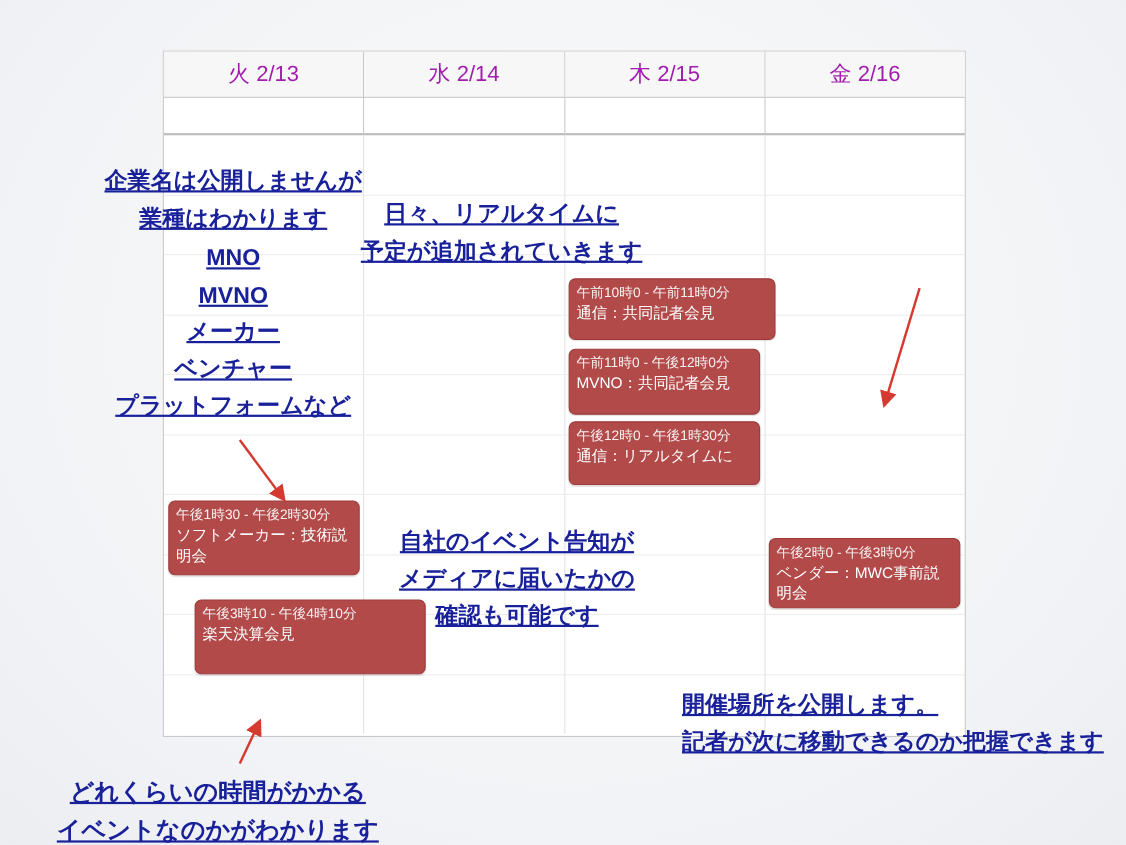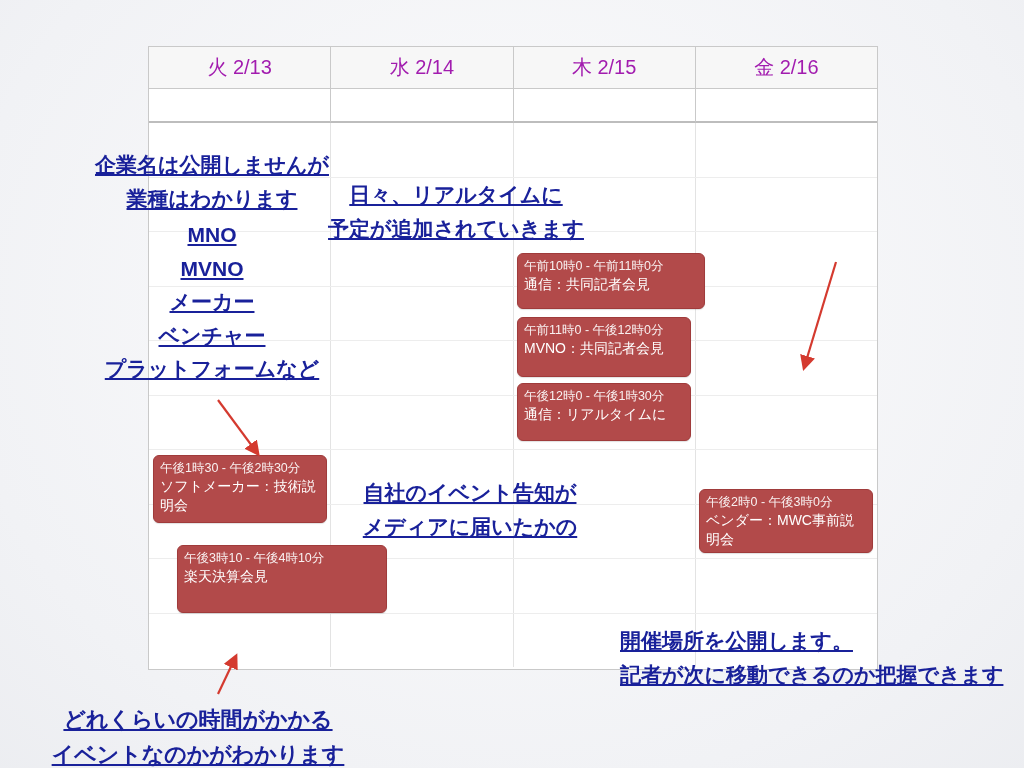--- a/index.html
+++ b/index.html
@@ -113,21 +113,21 @@
     <span>MNO</span><br>
     <span>MVNO</span><br>
     <span>メーカー</span><br>
     <span>ベンチャー</span><br>
     <span>プラットフォームなど</span>
   </div>
   <div class="anno u" style="left:326px;top:178px;width:260px;">
     <span>日々、リアルタイムに</span><br><span>予定が追加されていきます</span>
   </div>
   <div class="anno u" style="left:340px;top:476px;width:260px;">
-    <span>自社のイベント告知が</span><br><span>メディアに届いたかの</span><br>
+    <span>自社のイベント告知が</span><br><span>メディアに届いたかの</span><br><span>確認も可能です</span>
   </div>
   <div class="anno u" style="left:620px;top:624px;width:420px;text-align:left;">
     <span>開催場所を公開します。</span><br><span>記者が次に移動できるのか把握できます</span>
   </div>
   <div class="anno u big" style="left:28px;top:702px;width:340px;">
     <span>どれくらいの時間がかかる</span><br><span>イベントなのかがわかります</span>
   </div>
 
   <svg class="arrows">
     <defs>

